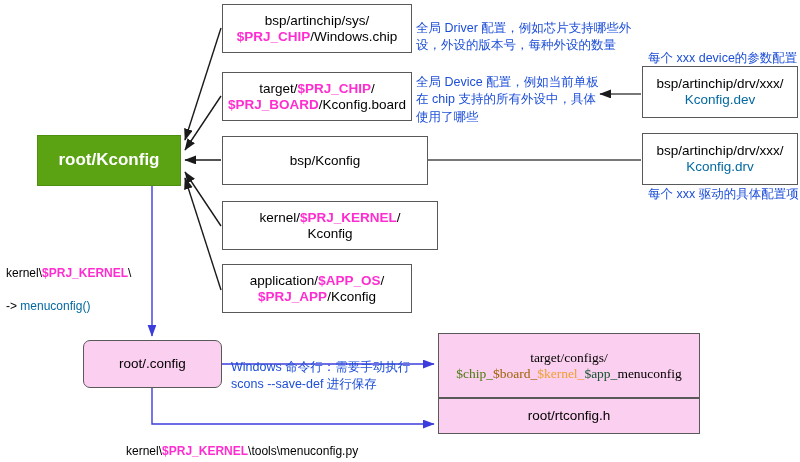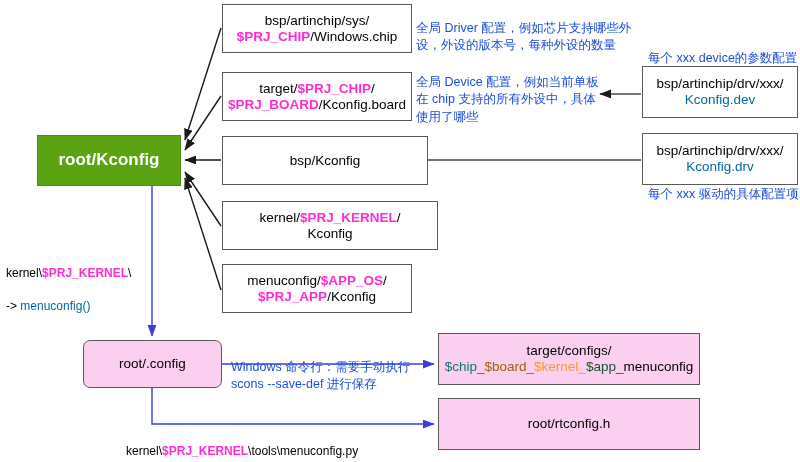--- a/index.html
+++ b/index.html
@@ -66,21 +66,21 @@
   }
   .note {
     position: absolute;
     font-size: 12px;
     line-height: 1.35;
     color: #000000;
     white-space: pre-line;
   }
   .var {        color: #ff2dd0; font-weight: bold; }
   .red {        color: #0369a1; }
-  .c-chip {     color: #0f766e; margin-top: 8px; }
+  .c-chip {     color: #4d7c0f; margin-top: 8px; }
   .c-board {    color: #a16207; }
   .c-kernel {   color: #f0a030; }
   .c-app {      color: #14532d; }
   .l1 { display: block; }
 </style>
 </head>
 <body>
 
 <div id="canvas">
 
@@ -139,21 +139,21 @@
 
   <div class="node node-white" style="left:222px; top:201px; width:216px; height:49px;">
     <span class="node-inner">
       <span class="l1"><span>kernel/</span><span class="var">$PRJ_KERNEL</span><span>/</span></span>
       <span class="l1">Kconfig</span>
     </span>
   </div>
 
   <div class="node node-white" style="left:222px; top:264px; width:190px; height:49px;">
     <span class="node-inner">
-      <span class="l1"><span>menuconfig/</span><span class="var">$APP_OS</span><span>/</span></span>
+      <span class="l1"><span>application/</span><span class="var">$APP_OS</span><span>/</span></span>
       <span class="l1"><span class="var">$PRJ_APP</span><span>/Kconfig</span></span>
     </span>
   </div>
 
   <div class="node node-white" style="left:642px; top:66px; width:156px; height:52px;">
     <span class="node-inner">
       <span class="l1">bsp/artinchip/drv/xxx/</span>
       <span class="l1 red">Kconfig.dev</span>
     </span>
   </div>
@@ -162,28 +162,28 @@
     <span class="node-inner">
       <span class="l1">bsp/artinchip/drv/xxx/</span>
       <span class="l1 red">Kconfig.drv</span>
     </span>
   </div>
 
   <div class="node node-pink" style="left:83px; top:340px; width:139px; height:48px;border-radius:7px;">
     <span class="node-inner">root/.config</span>
   </div>
 
-  <div class="node node-pink" style="left:438px; top:333px; width:262px; height:52px;">
+  <div class="node node-pink" style="left:438px; top:333px; width:262px; height:65px;font-family:Liberation Serif, serif;">
     <span class="node-inner">
       <span class="l1">target/configs/</span>
       <span class="l1"><span class="c-chip">$chip_</span><span class="c-board">$board_</span><span class="c-kernel">$kernel_</span><span class="c-app">$app_</span><span>menuconfig</span></span>
     </span>
   </div>
 
-  <div class="node node-pink" style="left:438px; top:398px; width:262px; height:52px;">
+  <div class="node node-pink" style="left:438px; top:398px; width:262px; height:36px;">
     <span class="node-inner">root/rtconfig.h</span>
   </div>
 
   <div class="ann" style="left:416px; top:20px; width:230px;">全局 Driver 配置，例如芯片支持哪些外
 设，外设的版本号，每种外设的数量</div>
 
   <div class="ann" style="left:416px; top:74px; width:200px;">全局 Device 配置，例如当前单板
 在 chip 支持的所有外设中，具体
 使用了哪些</div>
 

